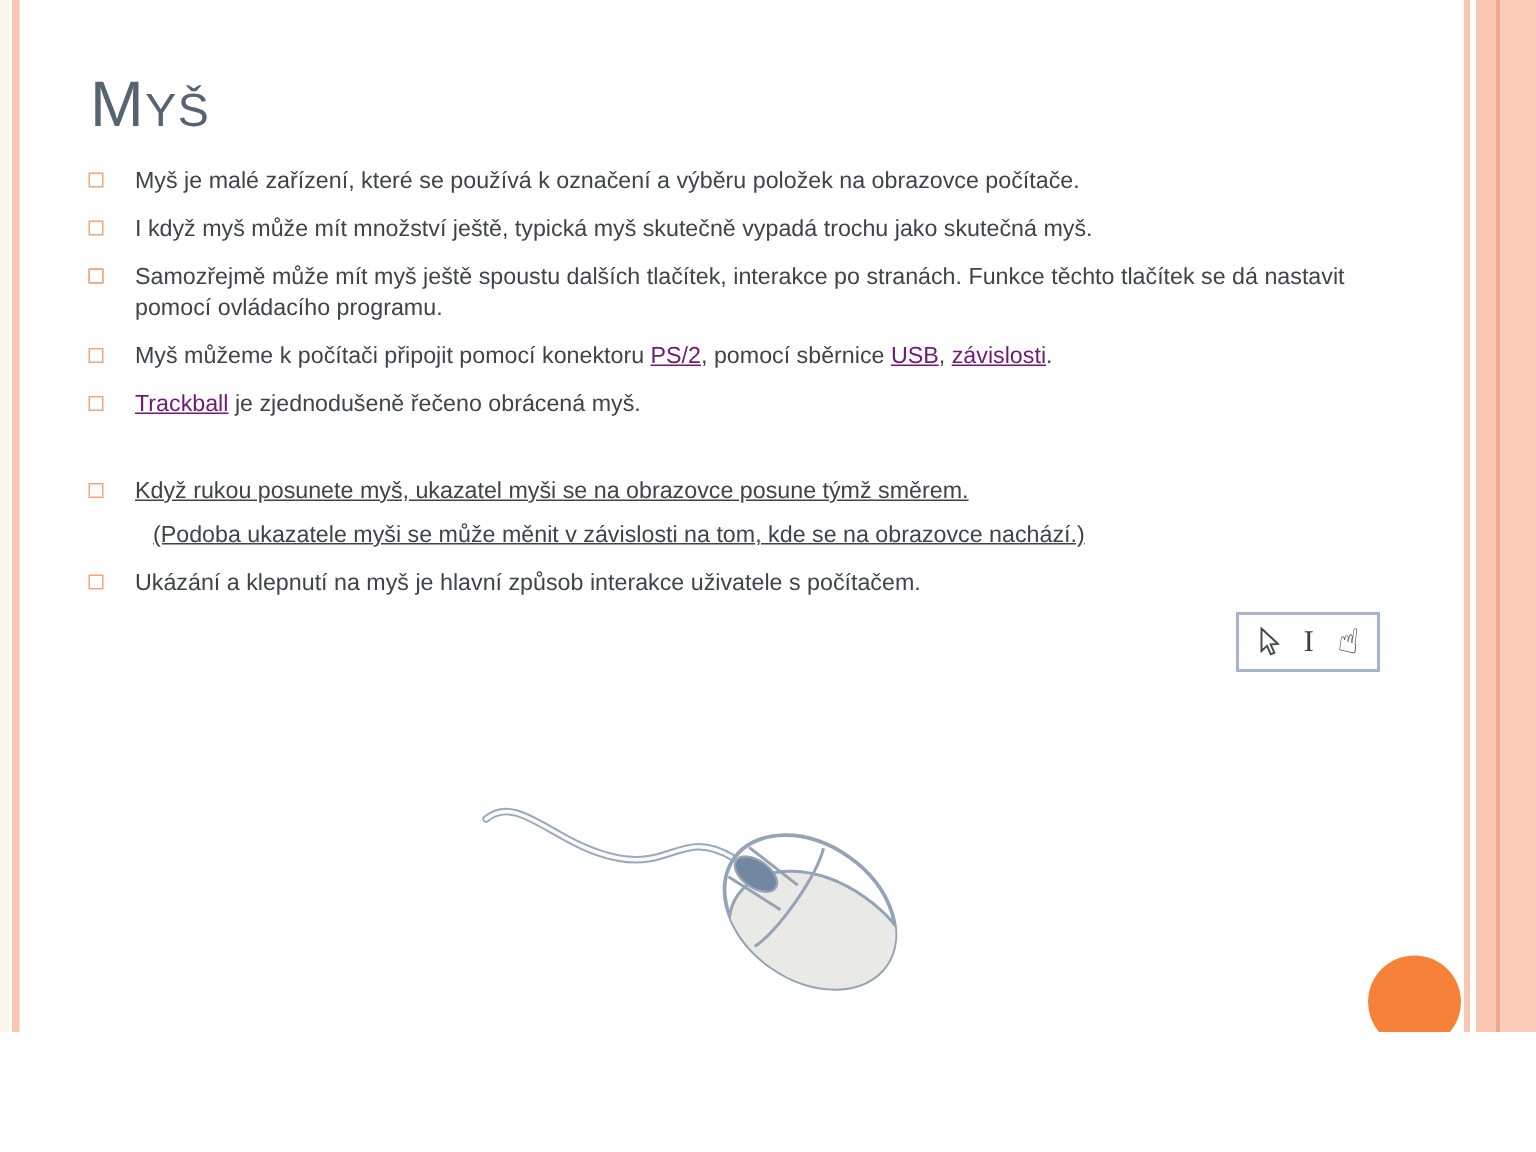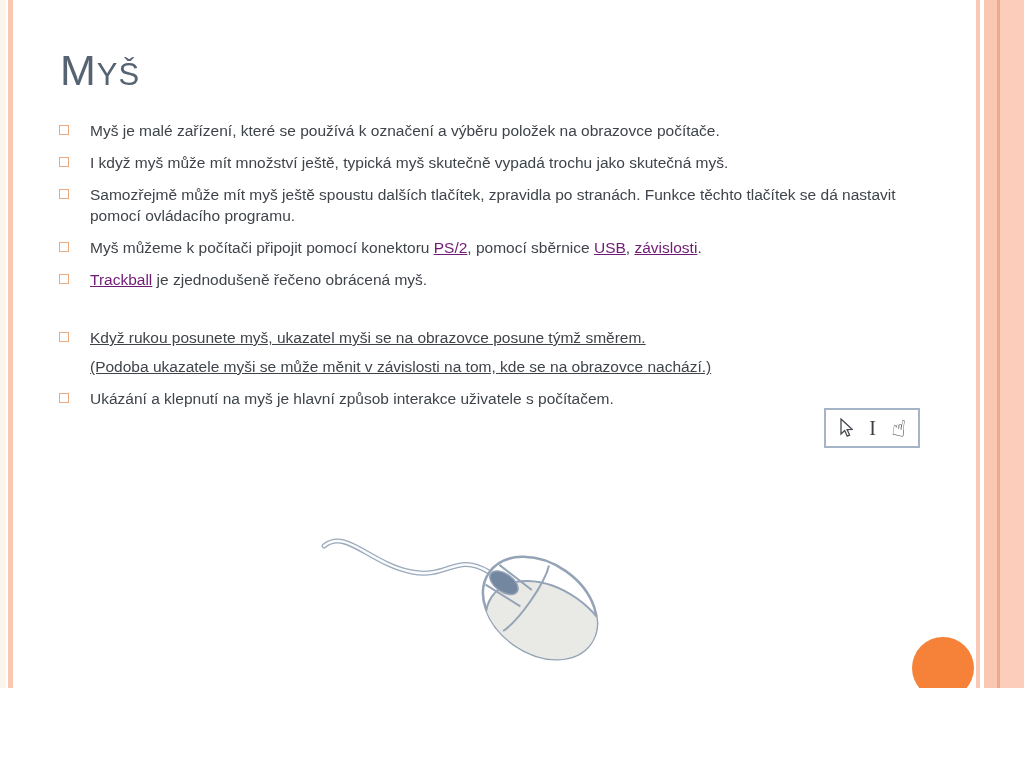--- a/index.html
+++ b/index.html
@@ -11,27 +11,27 @@
   .s-l-salmon{left:8px;width:5px;background:#FAC7B2;}
   .s-r-1{left:976px;width:4px;background:#FAC7B2;}
   .s-r-2{left:984px;width:13px;background:#FAC7B2;}
   .s-r-3{left:997px;width:3px;background:#EFA98A;}
   .s-r-4{left:1000px;width:24px;background:#FBCDBA;}
   
   .title{position:absolute;left:60px;top:46px;margin:0;font-weight:400;
          font-size:31px;letter-spacing:1px;color:#566372;line-height:48px;}
   .title::first-letter{font-size:43px;}
   
-  .bullets{position:absolute;left:58px;top:120px;width:872px;margin:0;padding:0;list-style:none;}
+  .bullets{position:absolute;left:58px;top:110px;width:872px;margin:0;padding:0;list-style:none;}
   .bullet-item{position:relative;padding-left:32px;margin:0 0 11px 0;
                font-size:15.5px;line-height:21px;color:#3F444A;}
   .bullet-item .marker{position:absolute;left:1px;top:5px;width:8px;height:8px;
                border:1.5px solid #ECA87E;background:transparent;display:inline-block;}
   .gap-before{margin-top:37px;text-decoration:underline;}
-  .line2{display:block;margin-top:8px;}
+  .line2{display:block;margin-top:8px;margin-left:12px;}
   a.link{color:#701a75;text-decoration:underline;cursor:pointer;}
   
   .cursor-box{position:absolute;left:824px;top:408px;width:84px;height:36px;
               border:2px solid #A5B4C6;background:#ffffff;display:flex;
               align-items:center;justify-content:space-around;padding:0 4px;}
   .ibeam{font-family:"Liberation Serif",serif;font-size:20px;color:#3A3F45;line-height:1;}
   .hand{font-family:"DejaVu Sans",sans-serif;font-size:23px;color:#33383E;line-height:1;
         transform:rotate(8deg);}
   
   .mouse-figure{position:absolute;left:318px;top:524px;width:300px;height:150px;}
@@ -62,21 +62,21 @@
     </li>
       <li class="bullet-item">
       <span class="marker"></span>
       <span class="content"><span> I když myš může mít množství ještě, typická myš skutečně vypadá trochu jako skutečná myš.</span></span>
     </li>
       <li class="bullet-item">
       <span class="marker"></span>
     </li>
       <li class="bullet-item">
       <span class="marker"></span>
-      <span class="content"><span>Samozřejmě může mít myš ještě spoustu dalších tlačítek, zpravidla po stranách. Funkce těchto tlačítek se dá nastavit pomocí ovládacího programu.</span></span>
+      <span class="content"><span>Samozřejmě může mít myš ještě spoustu dalších tlačítek, interakce po stranách. Funkce těchto tlačítek se dá nastavit pomocí ovládacího programu.</span></span>
     </li>
       <li class="bullet-item">
       <span class="marker"></span>
       <span class="content"><span>Myš můžeme k počítači připojit pomocí konektoru </span><a class="link" href="#">PS/2</a><span>, pomocí sběrnice </span><a class="link" href="#">USB</a><span>, </span><a class="link" href="#">závislosti</a><span>.</span></span>
     </li>
       <li class="bullet-item">
       <span class="marker"></span>
       <span class="content"><a class="link" href="#">Trackball</a><span> je zjednodušeně řečeno obrácená myš.</span></span>
     </li>
       <li class="bullet-item gap-before">

